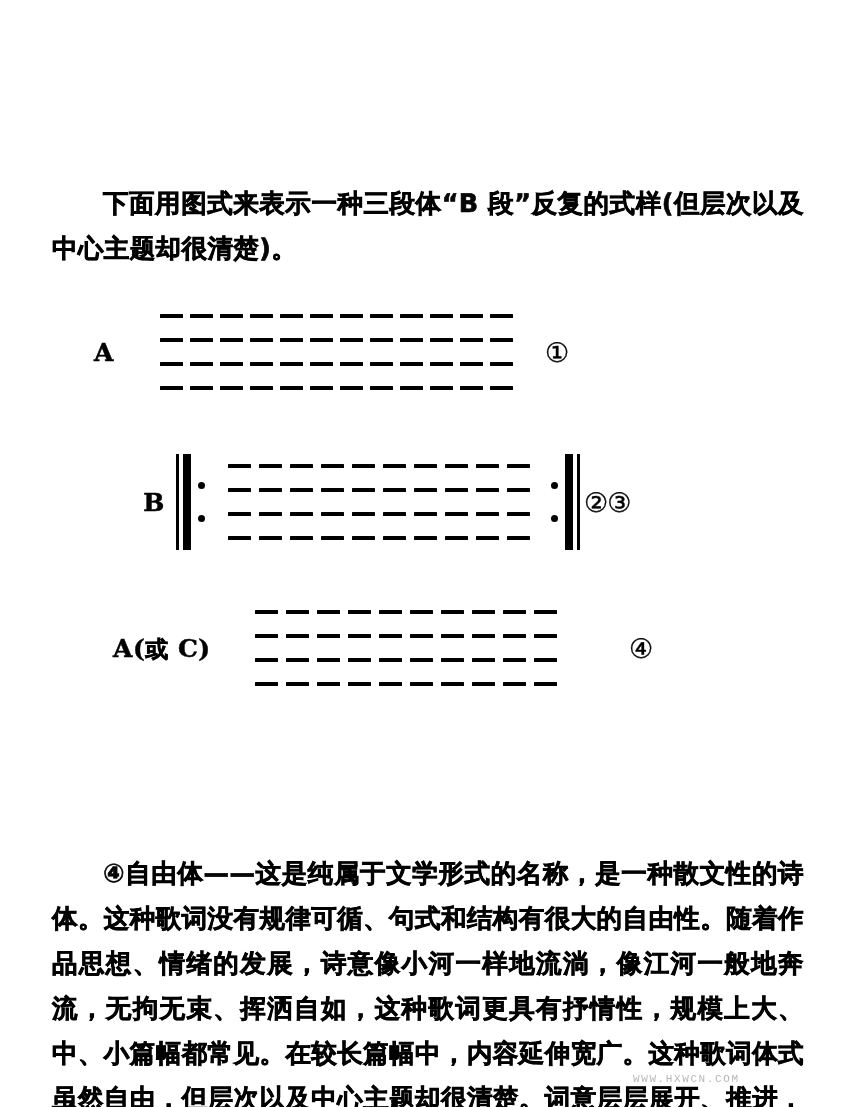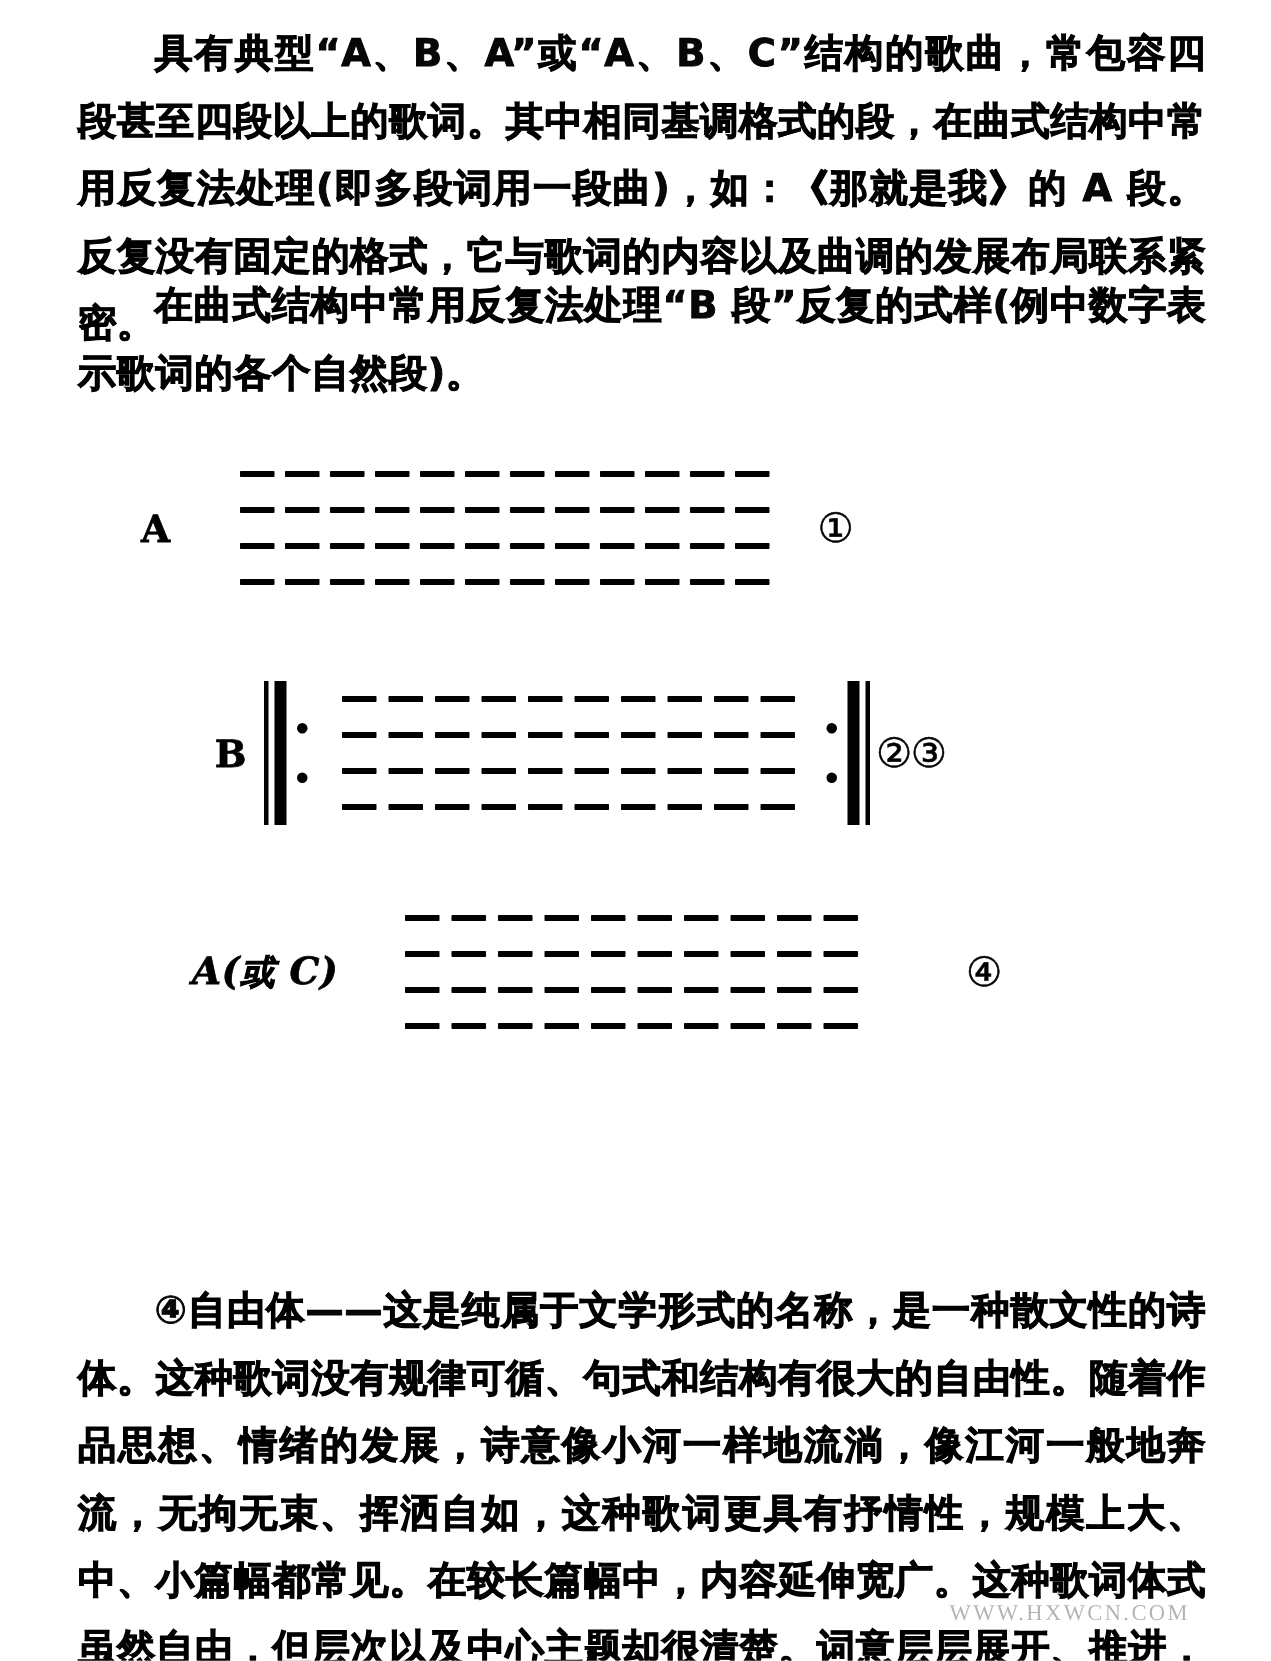--- a/index.html
+++ b/index.html
@@ -181,38 +181,35 @@
     font-size: 46px;
     font-weight: 400;
     letter-spacing: 4px;
     color: rgba(0,0,0,0.17);
     white-space: nowrap;
   }
   #watermark .wm-url {
     position: absolute;
     left: 24px;
     bottom: 6px;
-    font-family: Liberation Serif, serif;
-    font-size: 15px;
+    font-family: Liberation Mono, monospace;
+    font-size: 11px;
     letter-spacing: 1.6px;
     color: rgba(0,0,0,0.3);
     white-space: nowrap;
   }
 </style>
 </head>
 <body>
 
 <div class="page">
 
-  <div class="prose" id="para-structure">
-    <p class="indent">具有典型“A、B、A”或“A、B、C”结构的歌曲，常包容四段甚至四段以上的歌词。其中相同基调格式的段，在曲式结构中常用反复法处理(即多段词用一段曲)，如：《那就是我》的 A 段。反复没有固定的格式，它与歌词的内容以及曲调的发展布局联系紧密。</p>
-  </div>
 
   <div class="prose" id="para-diagram-intro">
-    <p class="indent">在曲式结构中常用反复法处理“B 段”反复的式样(例中数字表示歌词的各个自然段)。</p>
+    <p class="indent">下面用图式来表示一种三段体“B 段”反复的式样(但层次以及中心主题却很清楚)。</p>
   </div>
 
 
   <div id="form-diagram">
 
     <div class="section-row" id="section-a" style="left:78px; top:8px;">
       <div class="section-label" style="width:52px;">
         <span>A</span>
       </div>
       <div class="dash-grid" style="margin-left:30px;">
@@ -344,21 +341,21 @@
           <span class="dot"></span>
           <span class="dot"></span>
         </span>
         <span class="bar-thick"></span>
         <span class="bar-gap"></span>
         <span class="bar-thin"></span>
       </div>
       <div class="circled" style="margin-left:4px;">②③</div>
     </div>
 
-    <div class="section-row" id="section-ac" style="left:128px; top:304px;font-style:italic;">
+    <div class="section-row" id="section-ac" style="left:113px; top:304px;">
       <div class="section-label" style="width:120px; text-align:left;">
         <span>A(</span><span class="cjk">或</span><span> C)</span>
       </div>
       <div class="dash-grid" style="margin-left:22px;">
         <div class="dash-line">
           <span class="dash" style="width:23px;margin-right:8px;"></span>
             <span class="dash" style="width:23px;margin-right:8px;"></span>
             <span class="dash" style="width:23px;margin-right:8px;"></span>
             <span class="dash" style="width:23px;margin-right:8px;"></span>
             <span class="dash" style="width:23px;margin-right:8px;"></span>

